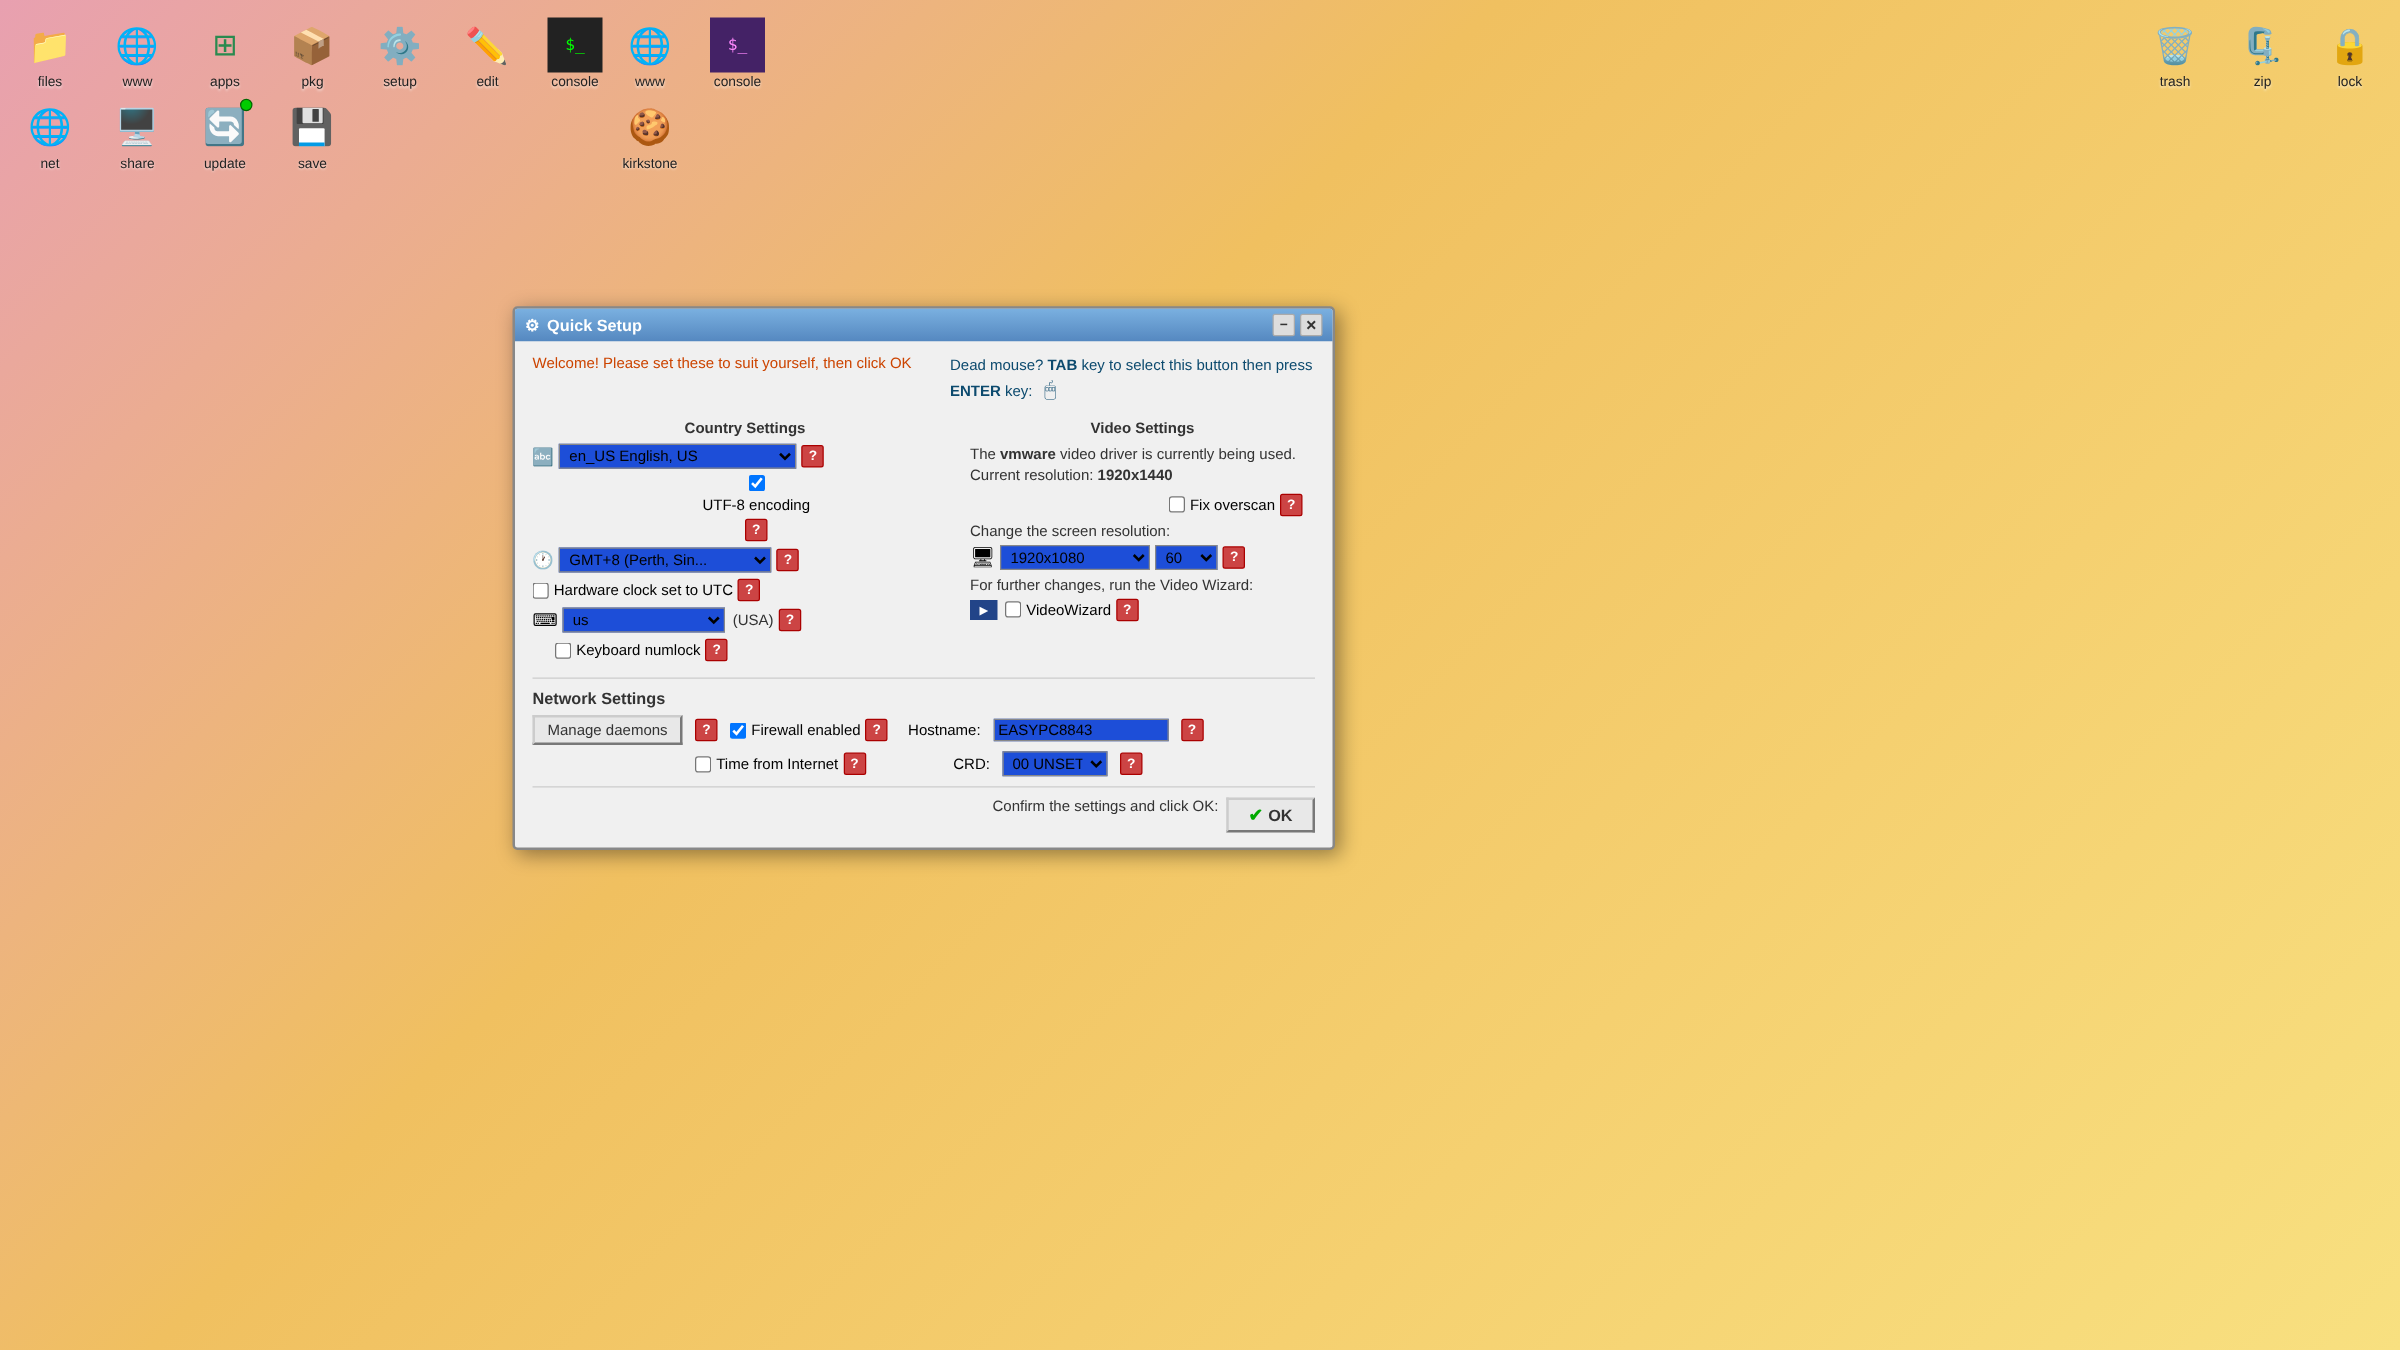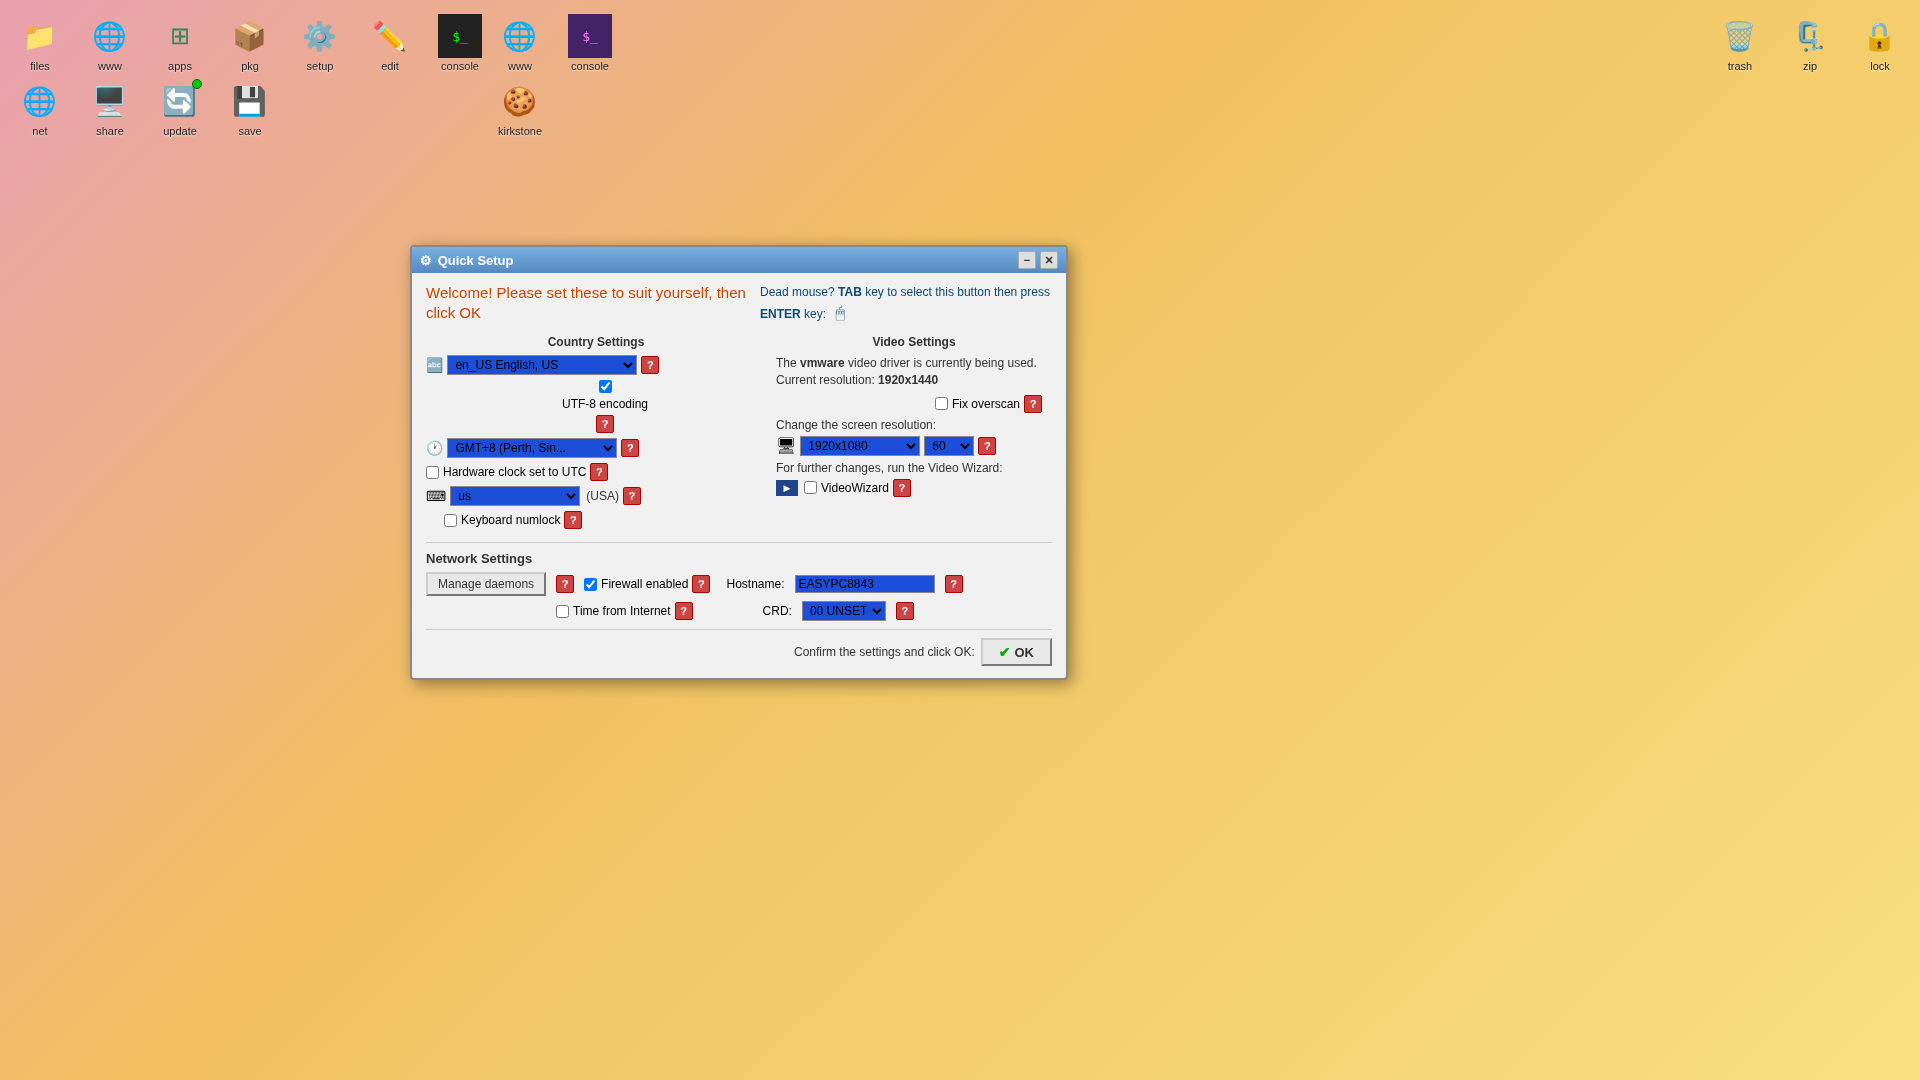--- a/index.html
+++ b/index.html
@@ -138,21 +138,21 @@
     
     .welcome-section {
       display: flex;
       gap: 14px;
       margin-bottom: 10px;
     }
     .welcome-left {
       flex: 0 0 320px;
     }
     .welcome-text {
-      font-size: 15px;
+      font-size: 12px;
       color: #cc4400;
       font-weight: normal;
       line-height: 1.3;
     }
     .welcome-right {
       flex: 1;
       font-size: 12px;
       color: #0c4a6e;
       line-height: 1.5;
     }
@@ -255,21 +255,20 @@
     .hostname-input {
       width: 140px;
     }
     .crd-select {
       width: 84px;
     }
 
     
     .confirm-row {
       display: flex;
-      align-items: center;
       justify-content: flex-end;
       border-top: 1px solid #ccc;
       padding-top: 8px;
       margin-top: 8px;
       gap: 6px;
       font-size: 12px;
     }
     .ok-btn {
       background: #e8e8e8;
       border: 2px outset #ccc;

